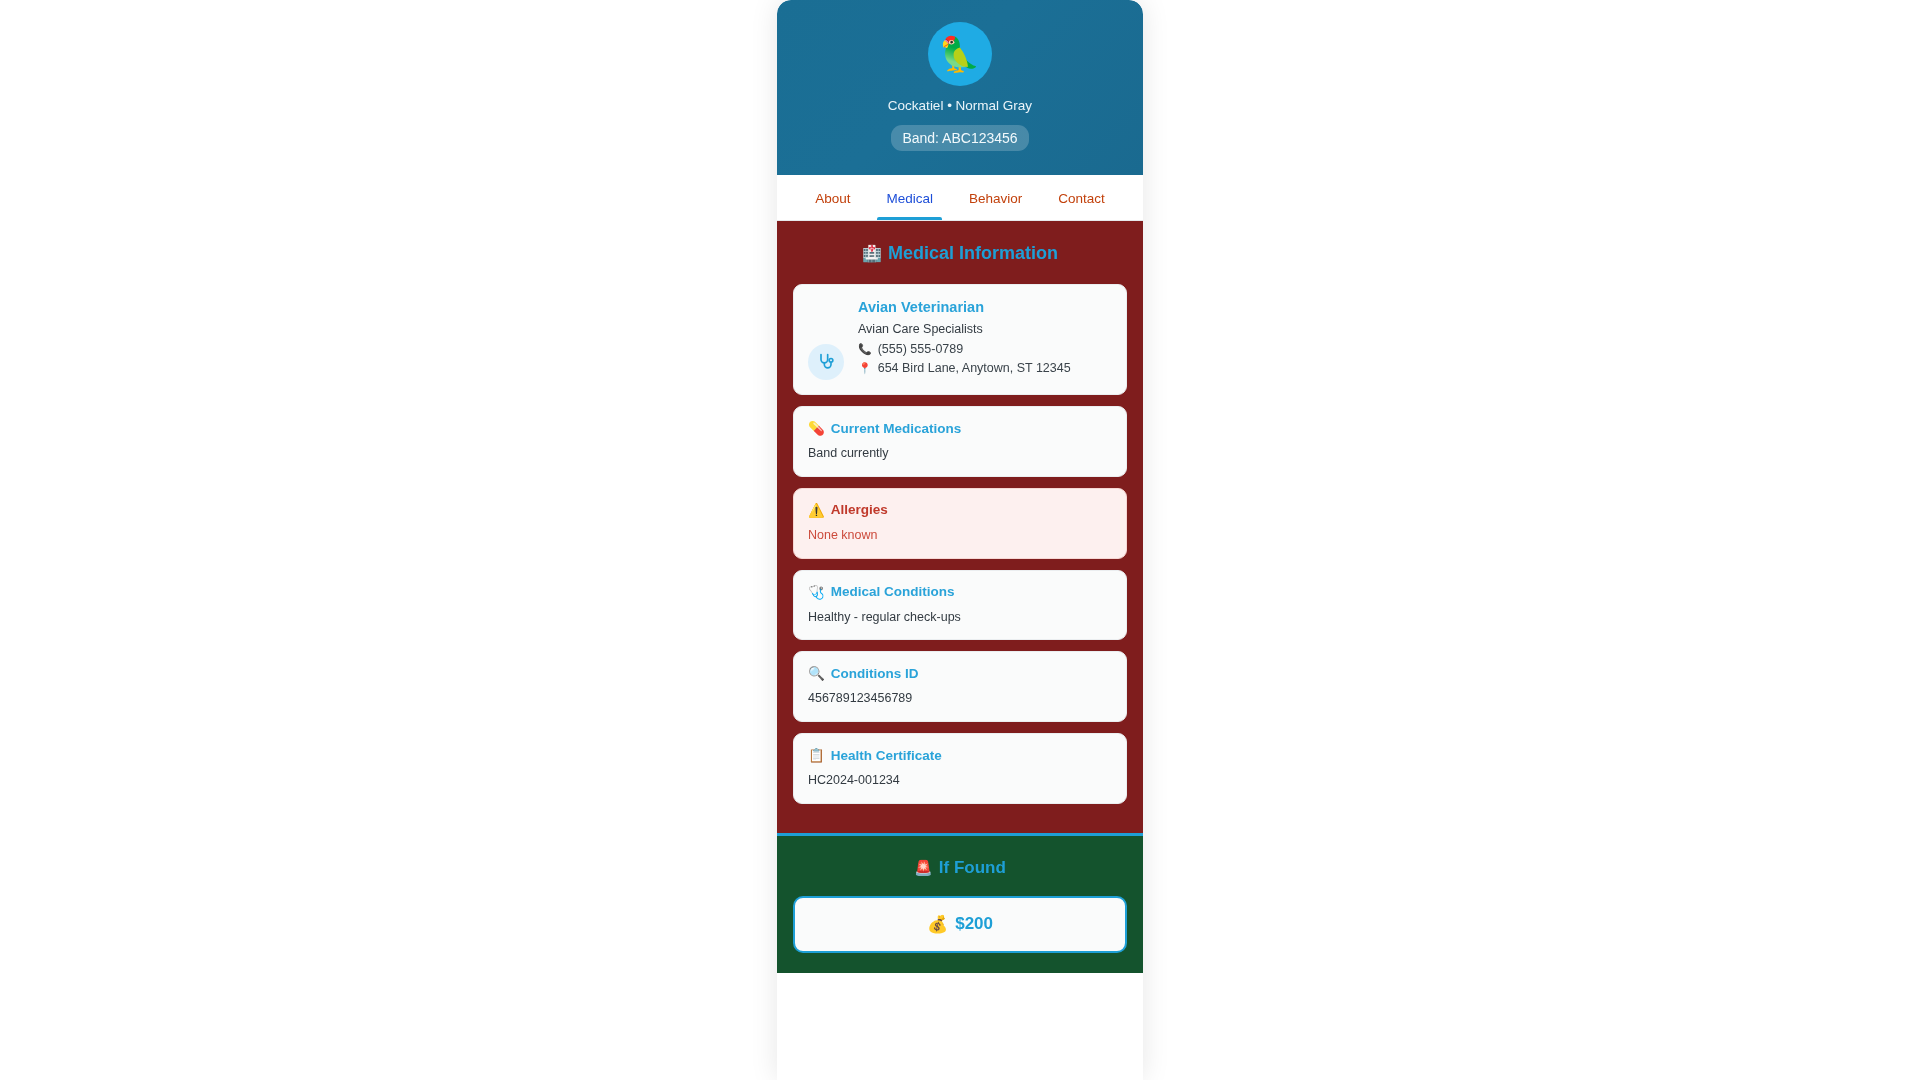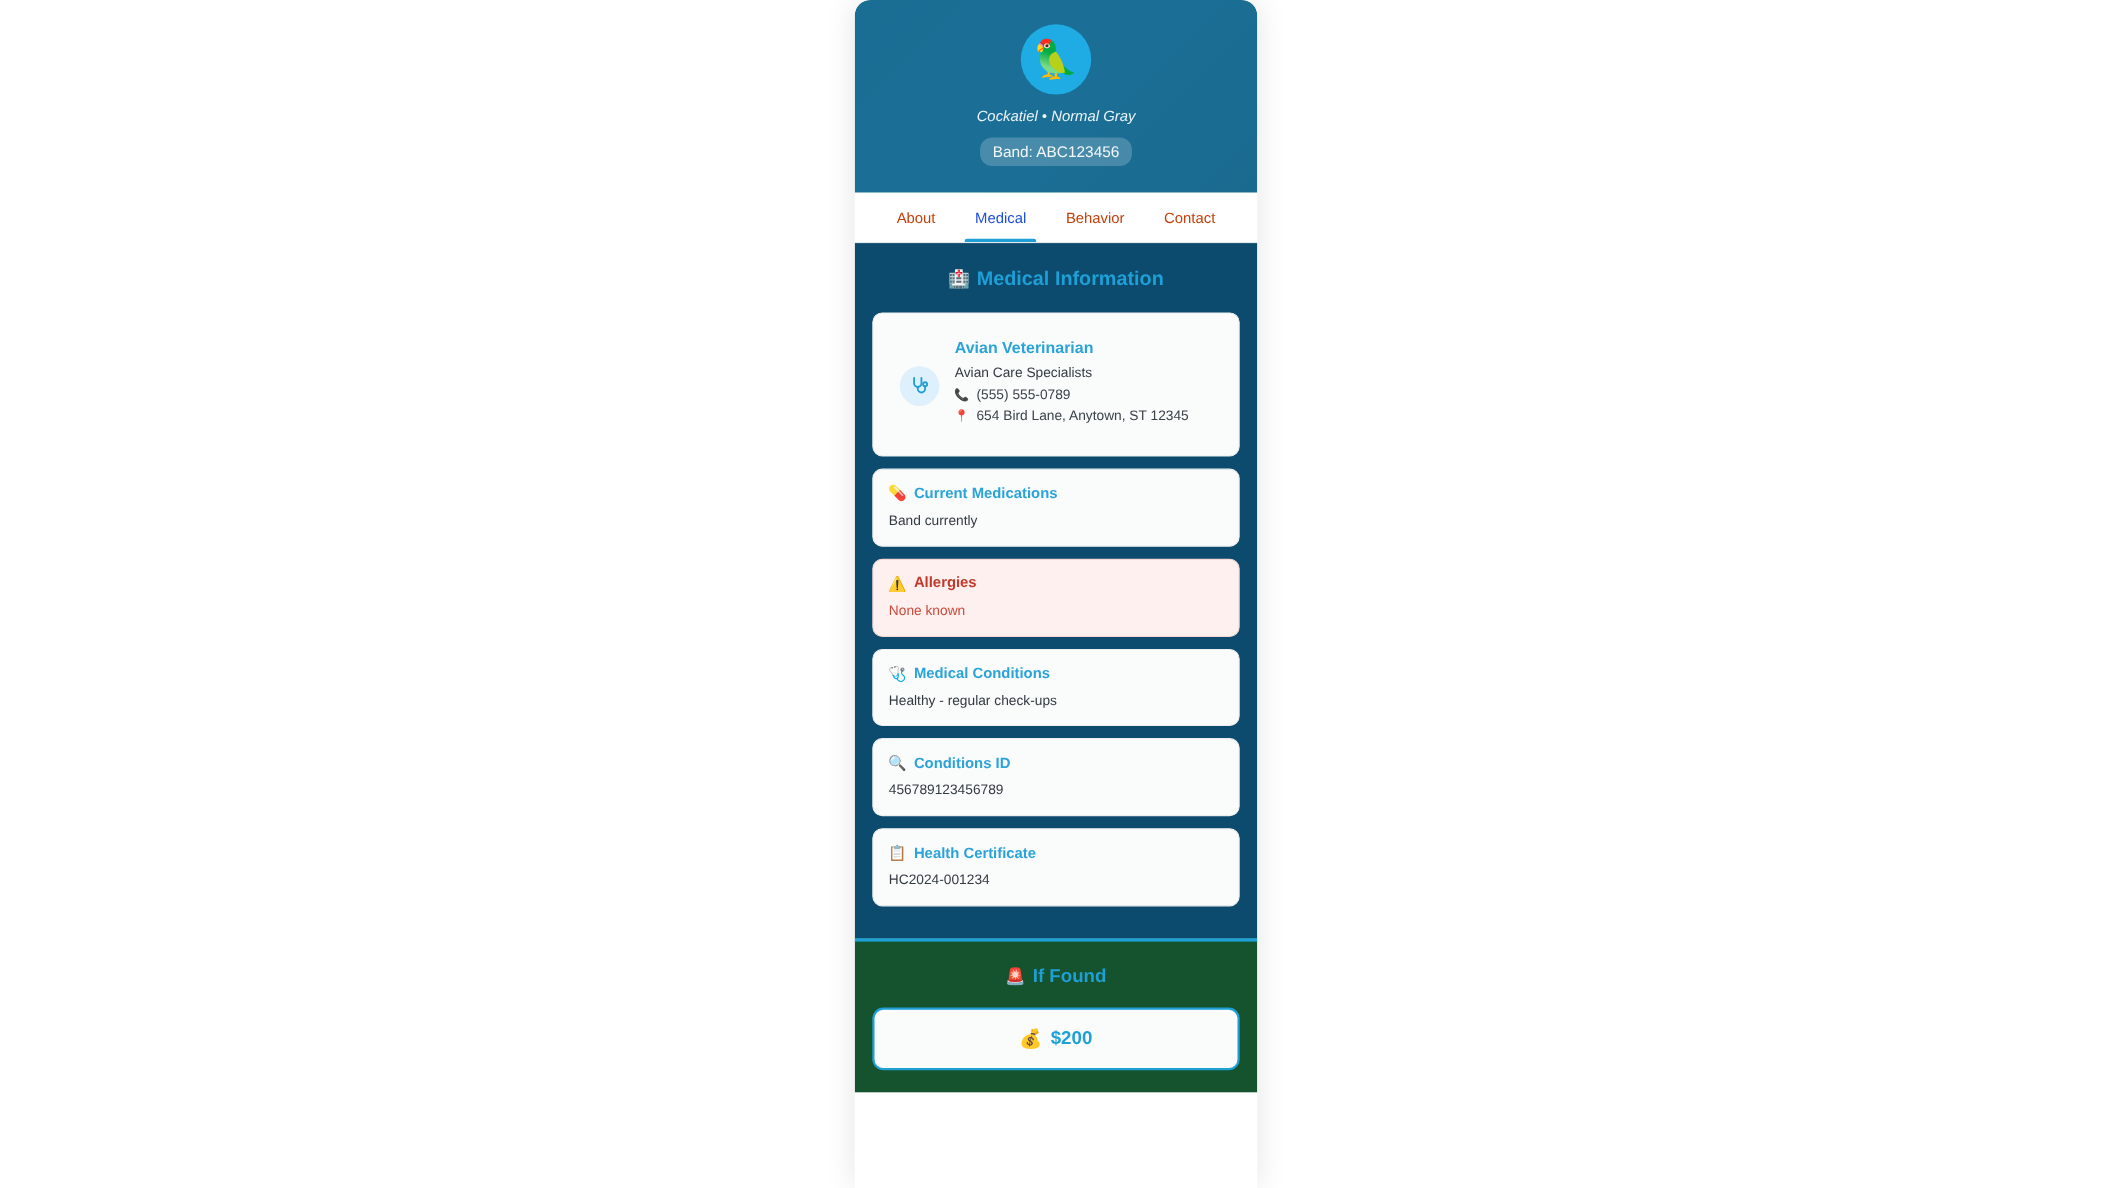--- a/index.html
+++ b/index.html
@@ -59,21 +59,20 @@
     font-size: 24px;
     font-weight: bold;
     letter-spacing: .2px;
     text-shadow: 0 1px 2px rgba(0,0,0,.22);
     margin-bottom: 11px;
   }
 
   .pet-breed {
     color: #eaf4f9;
     font-size: 13.5px;
-    font-style: italic;
     margin-bottom: 12px;
   }
 
   .band-badge {
     display: inline-block;
     background: rgba(255,255,255,0.20);
     color: #f2f9fc;
     font-size: 14px;
     padding: 5px 11px;
     border-radius: 11px;
@@ -109,21 +108,21 @@
     left: 4px;
     right: 4px;
     bottom: 0;
     height: 3px;
     background: #1e9fd6;
     border-radius: 2px 2px 0 0;
   }
 
   
   .section {
-    background: #0c4a6e;
+    background: #7f1d1d;
     padding: 22px 16px 18px;
   }
 
   .section-title {
     text-align: center;
     color: #1e9fd6;
     font-size: 18px;
     font-weight: bold;
     margin-bottom: 20px;
   }
@@ -162,25 +161,25 @@
     line-height: 1.5;
   }
 
   .info-card.alert .info-value { color: #cc4b3c; }
 
   
   .vet-card {
     background: #fafbfb;
     border: 1px solid #ebeef0;
     border-radius: 9px;
-    padding: 24px;
+    padding: 14px;
     margin-bottom: 11px;
     display: flex;
     gap: 14px;
-    align-items: center;
+    align-items: flex-end;
   }
 
   .vet-icon {
     flex: 0 0 auto;
     width: 36px;
     height: 36px;
     border-radius: 50%;
     background: #def0fb;
     display: flex;
     align-items: center;

